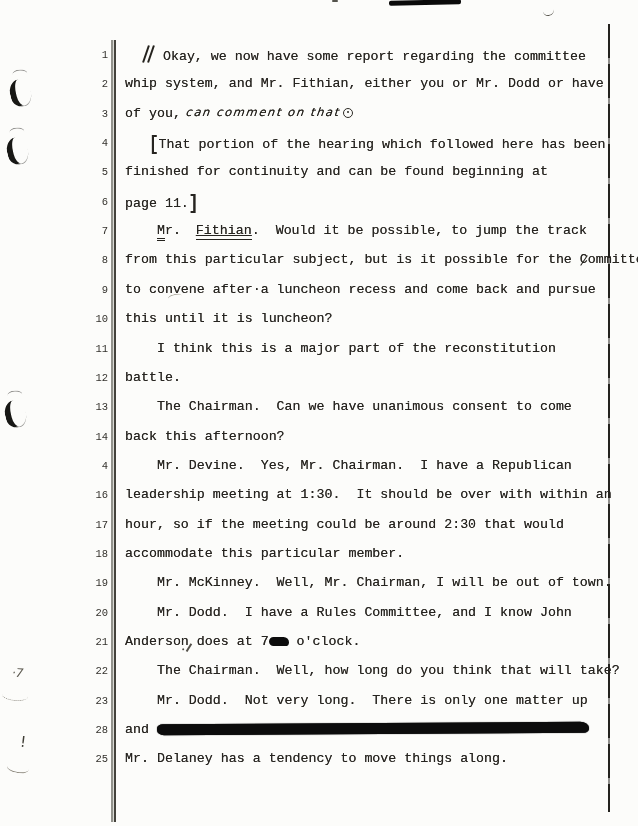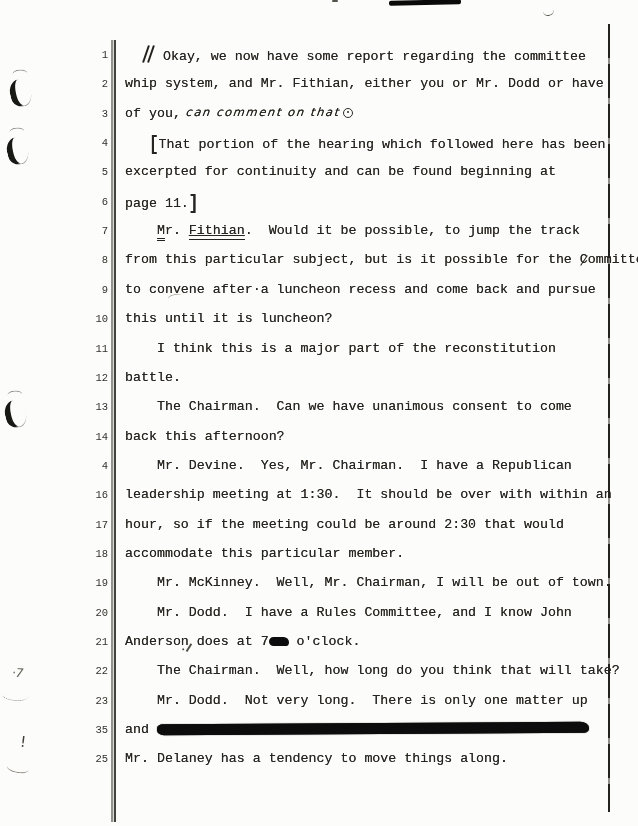--- a/index.html
+++ b/index.html
@@ -11,21 +11,21 @@
          text-shadow:0 0 .35px rgba(40,35,28,.75);text-align:center;}
   
   .left-rule{position:absolute;left:111px;top:40px;width:5px;height:782px;
     background:linear-gradient(90deg,#8c8c86 0 2px,#d8d8d2 2px 3px,#3a3832 3px 5px);opacity:.95;}
   .right-rule{position:absolute;left:608px;top:24px;width:2px;height:788px;
     background:repeating-linear-gradient(180deg,#24221e 0 34px,rgba(36,34,30,.5) 34px 40px);}
   
   .seg-hand{font-family:"DejaVu Sans",sans-serif;font-style:italic;font-size:11.5px;
     letter-spacing:1.6px;display:inline-block;transform:skewX(-9deg) translateY(-1px);color:#1f1d18;}
   .seg-br{display:inline-block;font-size:16px;font-weight:bold;transform:scaleY(1.25) translateY(1px);}
-  .seg-u{text-decoration:underline;border-bottom:1.6px solid #24221d;padding-bottom:1px;}
+  .seg-u{text-decoration:underline;border-bottom:1.6px solid #24221d;padding-bottom:1px;margin-left:7px;}
   .seg-uu{border-bottom:3.5px double #24221d;}
   .seg-slash{position:relative;display:inline-block;}
   .seg-slash::after{content:"";position:absolute;left:-2px;top:52%;width:12px;
     border-top:1.5px solid #1e1c17;transform:rotate(-56deg);}
   .seg-redact{display:inline-block;background:#0c0c0c;height:9px;vertical-align:-1px;
     border-radius:5px 6px 4px 5px;}
   .seg-redact.big{height:11px;transform:rotate(-.35deg);border-radius:6px 9px 5px 7px/4px 6px 4px 5px;
     box-shadow:0 0 1px #000;}
   .seg-circdot{display:inline-block;width:8px;height:8px;border:1.2px solid #2e2c26;
     border-radius:50%;position:relative;top:1px;margin-left:3px;}
@@ -64,40 +64,40 @@
 <body>
 
 <div class="page">
   <div class="left-rule"></div>
   <div class="right-rule"></div>
   <div id="lines-layer">
       <div class="line" style="top: 47px;"><span class="lnum">1</span><span class="ltext"><span class="seg-t">  </span><span class="pmark"></span><span class="seg-t"> Okay, we now have some report regarding the committee</span></span></div>
       <div class="line" style="top: 76.35px;"><span class="lnum">2</span><span class="ltext"><span class="seg-t">whip system, and Mr. Fithian, either you or Mr. Dodd or have</span></span></div>
       <div class="line" style="top: 105.7px;"><span class="lnum">3</span><span class="ltext"><span class="seg-t">of you,</span><span class="seg-hand"> can comment on that</span><span class="seg-circdot"></span></span></div>
       <div class="line" style="top: 135.05px;"><span class="lnum">4</span><span class="ltext"><span class="seg-t">   </span><span class="seg-br">[</span><span class="seg-t">That portion of the hearing which followed here has been</span></span></div>
-      <div class="line" style="top: 164.4px;"><span class="lnum">5</span><span class="ltext"><span class="seg-t">excerpted for continuity and can be found beginning at</span></span></div>
+      <div class="line" style="top: 164.4px;"><span class="lnum">5</span><span class="ltext"><span class="seg-t">finished for continuity and can be found beginning at</span></span></div>
       <div class="line" style="top: 193.75px;"><span class="lnum">6</span><span class="ltext"><span class="seg-t">page 11.</span><span class="seg-br">]</span></span></div>
       <div class="line" style="top: 223.1px;"><span class="lnum">7</span><span class="ltext"><span class="seg-t">    </span><span class="seg-uu">M</span><span class="seg-t">r. </span><span class="seg-u">Fithian</span><span class="seg-t">.  Would it be possible, to jump the track</span></span></div>
       <div class="line" style="top: 252.45px;"><span class="lnum">8</span><span class="ltext"><span class="seg-t">from this particular subject, but is it possible for the </span><span class="seg-slash">C</span><span class="seg-t">ommitte</span></span></div>
       <div class="line" style="top: 281.8px;"><span class="lnum">9</span><span class="ltext"><span class="seg-t">to convene after·a luncheon recess and come back and pursue</span></span></div>
       <div class="line" style="top: 311.15px;"><span class="lnum">10</span><span class="ltext"><span class="seg-t">this until it is luncheon?</span></span></div>
       <div class="line" style="top: 340.5px;"><span class="lnum">11</span><span class="ltext"><span class="seg-t">    I think this is a major part of the reconstitution</span></span></div>
       <div class="line" style="top: 369.85px;"><span class="lnum">12</span><span class="ltext"><span class="seg-t">battle.</span></span></div>
       <div class="line" style="top: 399.2px;"><span class="lnum">13</span><span class="ltext"><span class="seg-t">    The Chairman.  Can we have unanimous consent to come</span></span></div>
       <div class="line" style="top: 428.55px;"><span class="lnum">14</span><span class="ltext"><span class="seg-t">back this afternoon?</span></span></div>
       <div class="line" style="top: 457.9px;"><span class="lnum">4</span><span class="ltext"><span class="seg-t">    Mr. Devine.  Yes, Mr. Chairman.  I have a Republican</span></span></div>
       <div class="line" style="top: 487.25px;"><span class="lnum">16</span><span class="ltext"><span class="seg-t">leadership meeting at 1:30.  It should be over with within an</span></span></div>
       <div class="line" style="top: 516.6px;"><span class="lnum">17</span><span class="ltext"><span class="seg-t">hour, so if the meeting could be around 2:30 that would</span></span></div>
       <div class="line" style="top: 545.95px;"><span class="lnum">18</span><span class="ltext"><span class="seg-t">accommodate this particular member.</span></span></div>
       <div class="line" style="top: 575.3px;"><span class="lnum">19</span><span class="ltext"><span class="seg-t">    Mr. McKinney.  Well, Mr. Chairman, I will be out of town.</span></span></div>
       <div class="line" style="top: 604.65px;"><span class="lnum">20</span><span class="ltext"><span class="seg-t">    Mr. Dodd.  I have a Rules Committee, and I know John</span></span></div>
       <div class="line" style="top: 634px;"><span class="lnum">21</span><span class="ltext"><span class="seg-t">Anderson does at 7</span><span class="seg-redact" style="width: 20px;"></span><span class="seg-t"> o'clock.</span></span></div>
       <div class="line" style="top: 663.35px;"><span class="lnum">22</span><span class="ltext"><span class="seg-t">    The Chairman.  Well, how long do you think that will take?</span></span></div>
       <div class="line" style="top: 692.7px;"><span class="lnum">23</span><span class="ltext"><span class="seg-t">    Mr. Dodd.  Not very long.  There is only one matter up</span></span></div>
-      <div class="line" style="top: 722.05px;"><span class="lnum">35</span><span class="ltext"><span class="seg-t">and </span><span class="seg-redact big" style="width: 432px;"></span></span></div>
+      <div class="line" style="top: 722.05px;"><span class="lnum">28</span><span class="ltext"><span class="seg-t">and </span><span class="seg-redact big" style="width: 432px;"></span></span></div>
       <div class="line" style="top: 751.4px;"><span class="lnum">25</span><span class="ltext"><span class="seg-t">Mr. Delaney has a tendency to move things along.</span></span></div>
     </div>
   <div id="ann-layer">
       <div class="ann ann-sliver-mark" style="left: 389px; top: 0px; width: 72px; height: 5px;"></div>
       <div class="ann ann-speck-mark" style="left: 332px; top: 0px; width: 6px; height: 2px;"></div>
       <div class="ann ann-curl-mark" style="left: 543px; top: 9px;"></div>
       <div class="ann ann-crescent-mark" style="left: 10px; top: 79px;"></div>
       <div class="ann ann-crescent-mark" style="left: 7px; top: 137px;"></div>
       <div class="ann ann-crescent-mark" style="left: 5px; top: 400px;"></div>
       <div class="ann ann-smudge-mark" style="left: 168px; top: 294px;"></div>

